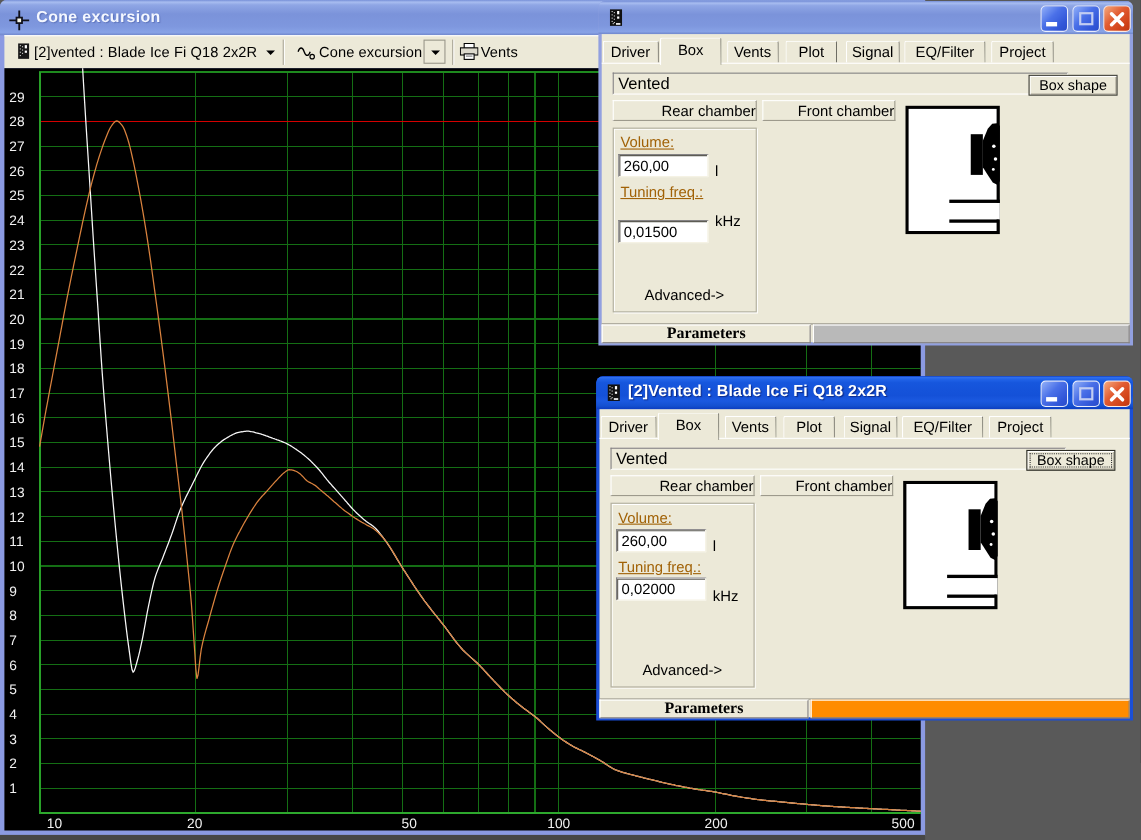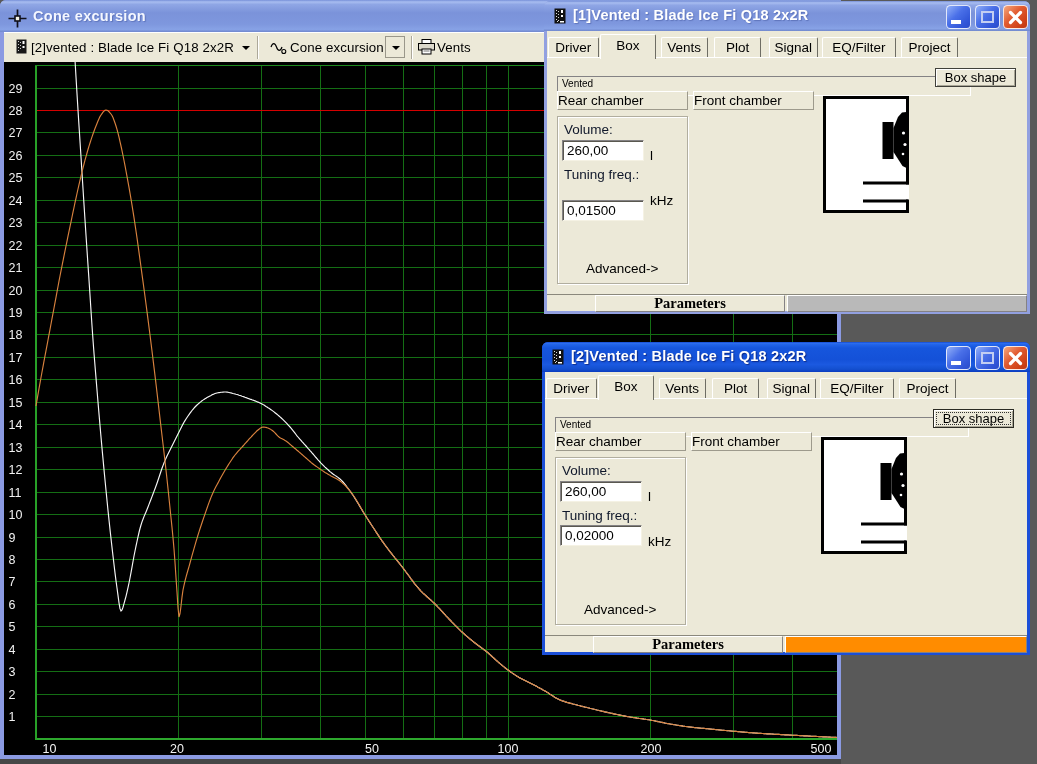--- a/index.html
+++ b/index.html
@@ -30,41 +30,41 @@
 .minbar { position:absolute; left:4px; bottom:4px; width:10px; height:4px; background:#fff; }
 .maxsq { position:absolute; left:5px; top:5px; width:13px; height:12px; border:2.5px solid #c2cdf2; }
 .bcls svg { position:absolute; left:4px; top:4px; }
 .wbody { position:absolute; left:3px; top:30px; right:3px; bottom:3px; background:#ece9d8; }
 .tab { position:absolute; top:6px; height:20px; background:#ece9d8; font-size:13.5px;
   text-align:center; line-height:20px; color:#000;
   border-top:1px solid #fff; border-left:1px solid #fff; border-right:1px solid #6e6d64;
   border-radius:2px 2px 0 0; }
 .tab.sel { top:3px; height:25px; z-index:5; font-size:13.5px; line-height:22px; }
 .bodyline { position:absolute; left:0; top:26px; right:0; height:1px; background:#fff; z-index:1; }
-.vented { position:absolute; left:10px; top:45px; width:414px; height:20px; font-size:10px;
+.vented { position:absolute; left:10px; top:35px; width:414px; height:20px; font-size:15px;
   padding:1px 0 0 4px; border-top:1px solid #848284; border-left:1px solid #848284;
   border-bottom:1px solid #fff; border-right:1px solid #fff; background:#ece9d8; }
 .btnshape { position:absolute; left:388px; top:37px; width:81px; height:19px; background:#ece9d8;
   border:1px solid #40403a; box-shadow:inset 1px 1px 0 #fff, inset -1px -1px 0 #a9a696;
   font-size:13px; text-align:center; line-height:17px; }
 .focusrect { position:absolute; inset:2px; border:1px dotted #333; }
 .chbtn { position:absolute; top:60px; height:19px; background:#ece9d8;
   border:1px solid #9d9a8c; border-top-color:#fff; border-left-color:#fff;
-  font-size:13.5px; text-align:left; line-height:17px; }
+  font-size:13.5px; text-align:right; line-height:17px; }
 .gbox { position:absolute; left:10px; top:85px; width:131px; height:168px;
   border:1px solid #b1ae9f; box-shadow:1px 1px 0 #fff, inset 1px 1px 0 #fff; }
-.blbl { position:absolute; font-size:13.5px; color:#0f172a; }
+.blbl { position:absolute; font-size:13.5px; color:#a16207;text-decoration:underline; }
 .edit { position:absolute; width:82px; height:21px; background:#fff; font-size:13.5px;
   padding:2px 0 0 4px; border:1px solid #848284; border-bottom-color:#f5f2e4; border-right-color:#f5f2e4;
   box-shadow:inset 1px 1px 0 #5a5850; }
 .unit { position:absolute; font-size:13.5px; color:#000; }
 .adv { position:absolute; left:39px; top:230px; font-size:13.5px; color:#000; }
 .pbar { position:absolute; left:0; right:0; bottom:0; height:17px; border-top:1px solid #8a887c; }
 .pcell { position:absolute; top:0; height:17px;
-  border:1px solid #848284; border-top-color:#fff; border-left-color:#fff;margin-left:48px; }
+  border:1px solid #848284; border-top-color:#fff; border-left-color:#fff; }
 .ptxt { display:block; text-align:center; font-family:"Liberation Serif",serif;
   font-weight:bold; font-size:14.5px; line-height:15px; }
 </style></head>
 <body>
 <div id="plotwin">
  <div id="ptbar">
   <svg width="20" height="20" viewBox="0 0 20 20" style="position:absolute;left:8px;top:9px">
    <path d="M9.5 0.5 L9.5 18.5 M0.5 9.5 L18.5 9.5" stroke="#10101a" stroke-width="1.7"></path>
    <rect x="7" y="7" width="5" height="5" fill="#f4f4e8" stroke="#10101a" stroke-width="1.6"></rect>
   </svg>
@@ -212,21 +212,20 @@
           <rect x="2" y="8" width="1" height="1"></rect>
           <rect x="4" y="9" width="1" height="1"></rect>
           <rect x="2" y="11" width="1" height="1"></rect>
           <rect x="4" y="12" width="1" height="1"></rect>
           <rect x="3" y="13" width="1" height="1"></rect>
         </g>
    <rect x="7" y="2" width="2" height="3" fill="#fff"></rect>
         <rect x="7" y="7" width="2" height="2" fill="#fff"></rect>
         <rect x="6" y="13" width="4" height="1.5" fill="#fff"></rect>
   </svg>
-  <span class="ttl" style="text-shadow:1px 1px 1px rgba(70,90,160,.55)">[1]Vented : Blade Ice Fi Q18 2x2R</span>
   <div class="cbtn bmin">
         <div class="minbar"></div>
       </div>
   <div class="cbtn bmax">
         <div class="maxsq"></div>
       </div>
   <div class="cbtn bcls">
         <svg width="15" height="15" viewBox="0 0 15 15">
           <path d="M2.5 2.5 L12.5 12.5 M12.5 2.5 L2.5 12.5" stroke="#fff" stroke-width="3.2" stroke-linecap="round"></path>
         </svg>

